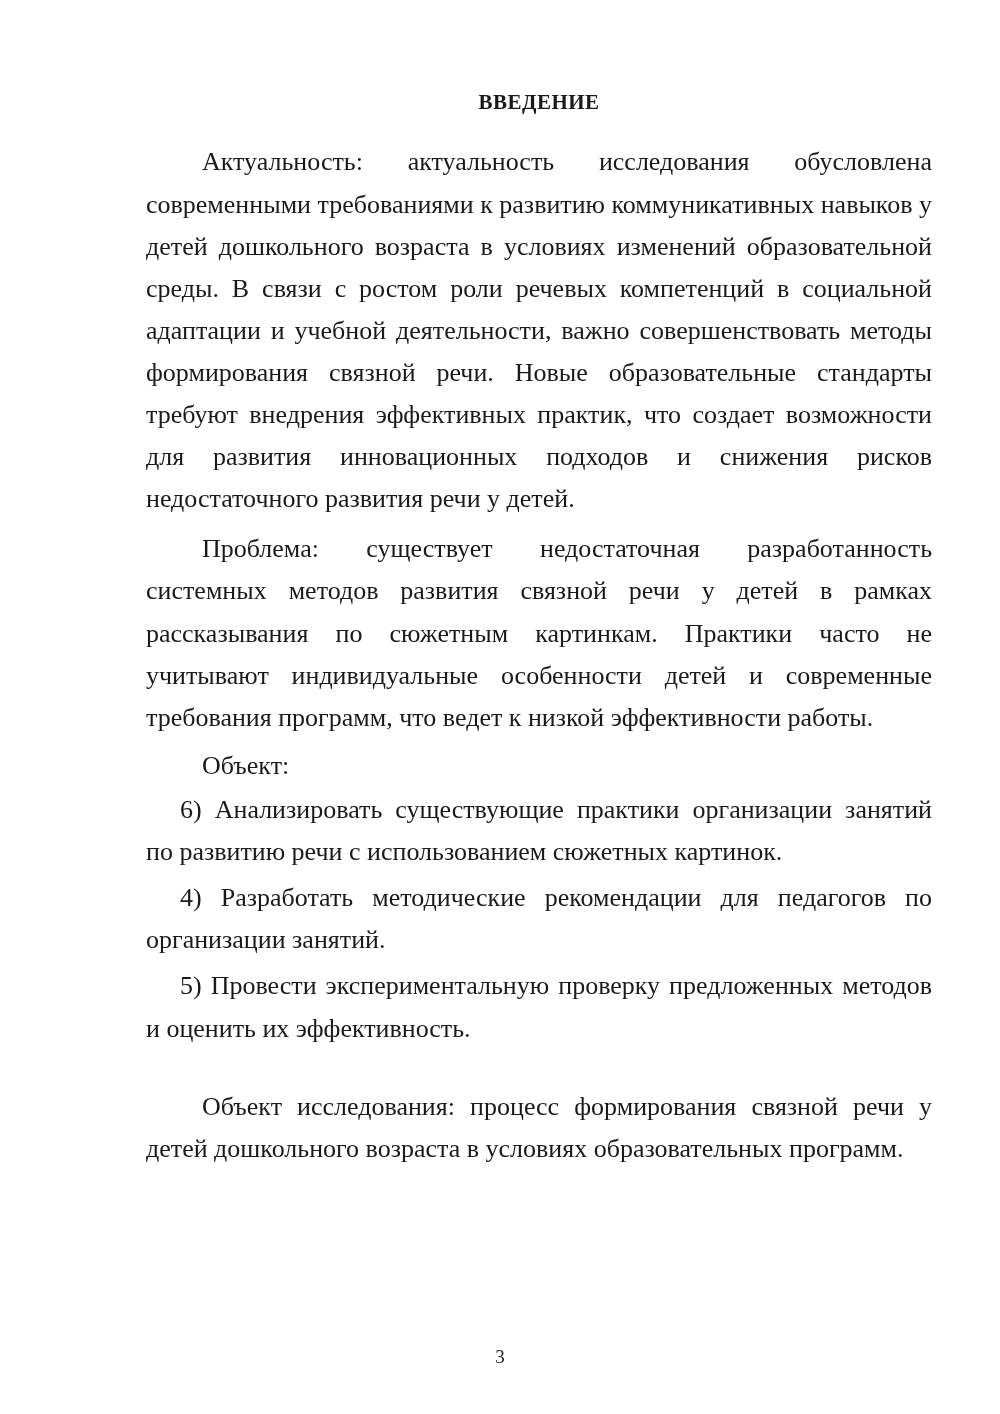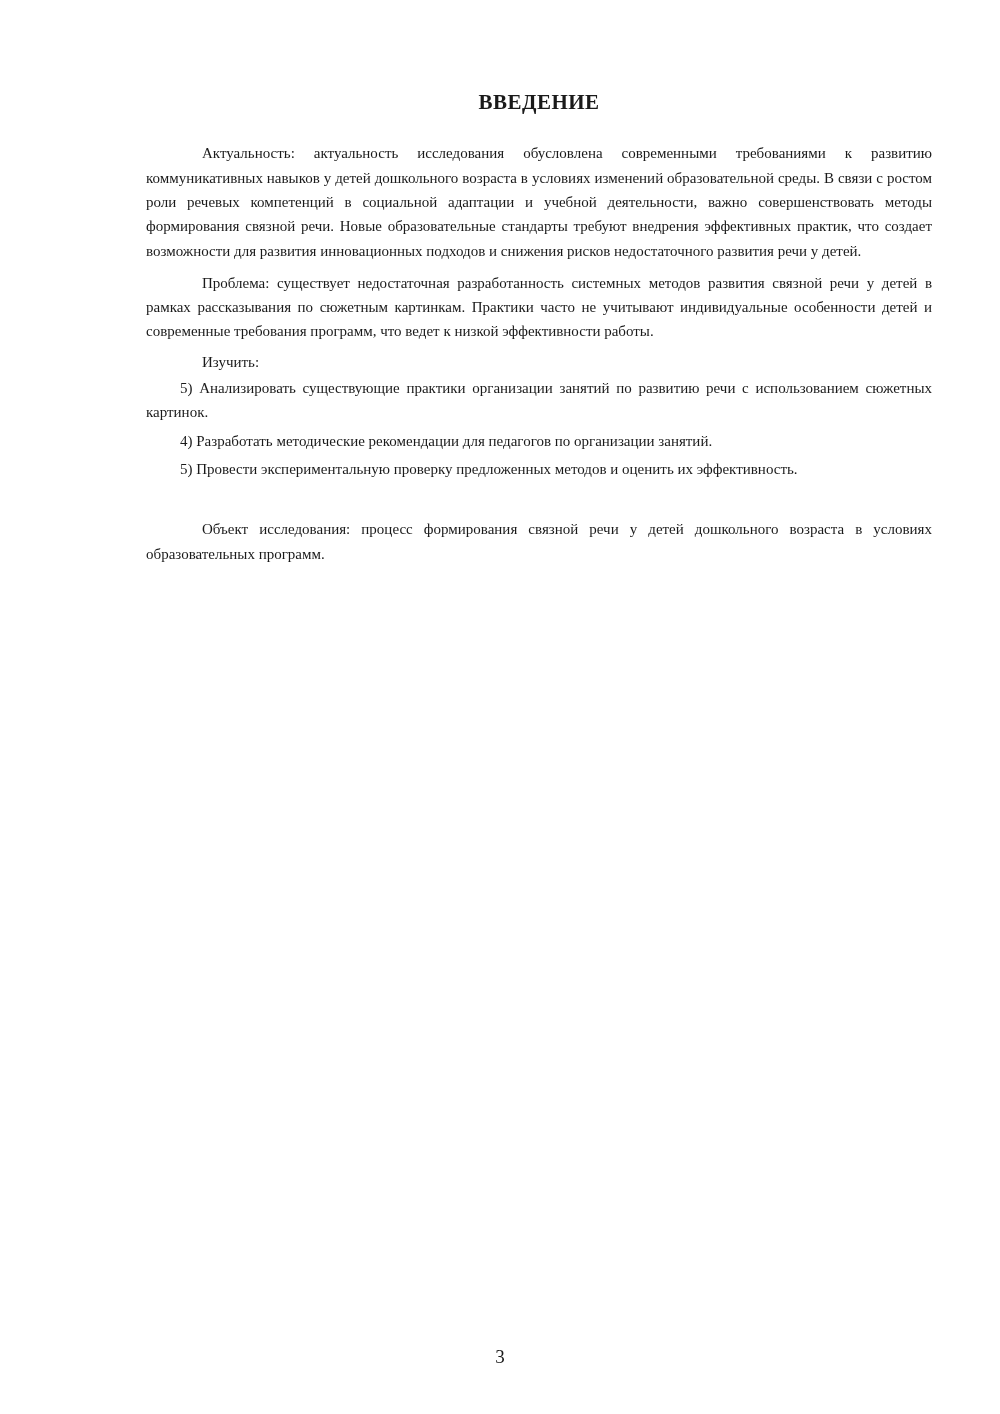--- a/index.html
+++ b/index.html
@@ -20,21 +20,21 @@
   }
   .doc-title {
     text-align: center;
     font-weight: bold;
     font-size: 21px;
     letter-spacing: 0.5px;
     margin: 0 0 24px 0;
     line-height: 1.4;
   }
   .para {
-    font-size: 15px;
+    font-size: 26px;
     line-height: 1.62;
     text-align: justify;
     text-justify: inter-word;
     margin: 0 0 6px 0;
     text-indent: 56px;
     hyphens: none;
   }
   .para.tight {
     margin-bottom: 2px;
   }
@@ -67,24 +67,24 @@
 
 <div class="page">
 
   <h1 class="doc-title">ВВЕДЕНИЕ</h1>
 
   <p class="para">Актуальность: актуальность исследования обусловлена современными требованиями к развитию коммуникативных навыков у детей дошкольного возраста в условиях изменений образовательной среды. В связи с ростом роли речевых компетенций в социальной адаптации и учебной деятельности, важно совершенствовать методы формирования связной речи. Новые образовательные стандарты требуют внедрения эффективных практик, что создает возможности для развития инновационных подходов и снижения рисков недостаточного развития речи у детей.</p>
 
   <p class="para gap-before">Проблема: существует недостаточная разработанность системных методов развития связной речи у детей в рамках рассказывания по сюжетным картинкам. Практики часто не учитывают индивидуальные особенности детей и современные требования программ, что ведет к низкой эффективности работы.</p>
 
 
-  <p class="para no-just tight">Изучить:</p>
+  <p class="para no-just tight">Объект:</p>
 
 
-  <p class="para list-item">5) Анализировать существующие практики организации занятий по развитию речи с использованием сюжетных картинок.</p>
+  <p class="para list-item">6) Анализировать существующие практики организации занятий по развитию речи с использованием сюжетных картинок.</p>
 
 
   <p class="para list-item">4) Разработать методические рекомендации для педагогов по организации занятий.</p>
 
   <p class="para list-item">5) Провести экспериментальную проверку предложенных методов и оценить их эффективность.</p>
 
   <p class="para small-indent">Объект исследования: процесс формирования связной речи у детей дошкольного возраста в условиях образовательных программ.</p>
 
   <div class="page-number">3</div>
 

